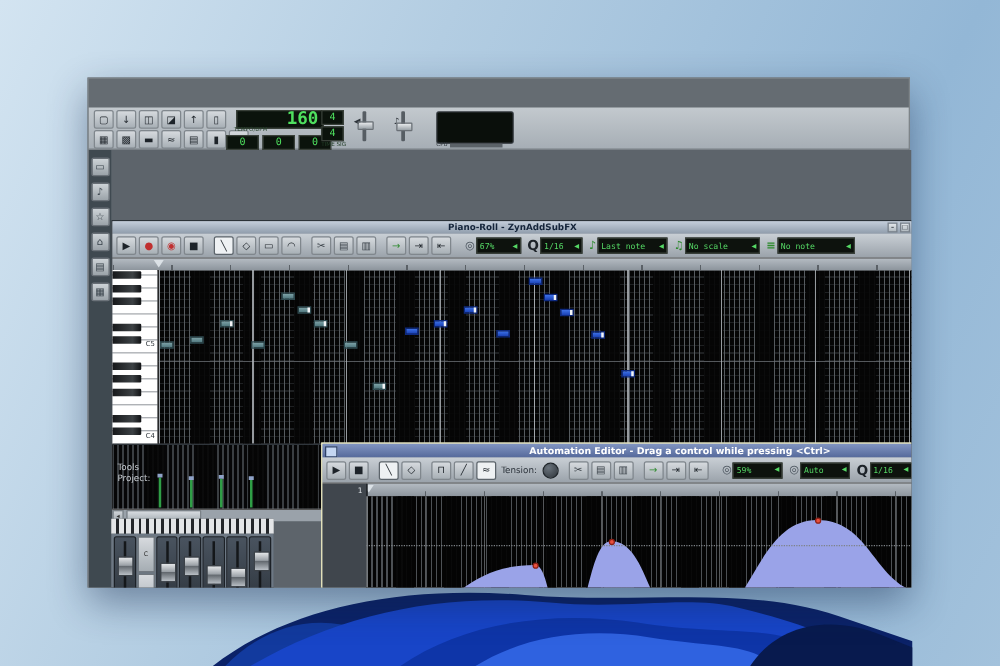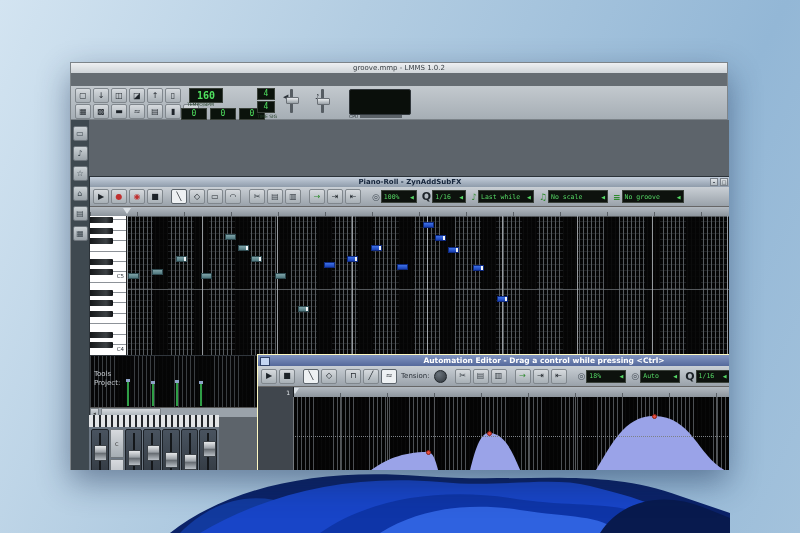--- a/index.html
+++ b/index.html
@@ -18,21 +18,21 @@
     display:flex;align-items:center;gap:11px;padding-left:6px;box-sizing:border-box;}
   .mitem{font-size:8px;color:#e6ecf1;}
   .mitem::first-letter{text-decoration:underline;}
   #maintb{position:absolute;left:0;top:23px;width:100%;height:34px;
     background:linear-gradient(#c3c9ce,#a6aeb5);border-bottom:1px solid #7b8288;
     box-sizing:border-box;}
   .tbrow{position:absolute;display:flex;gap:2px;}
   #tbrow1{left:4px;top:2px;} #tbrow2{left:4px;top:18px;}
   .lcd{background:#0b130c;border:1px solid #394039;color:#4fe05f;
     font-family:"DejaVu Sans Mono",monospace;text-align:center;}
-  #tempoLcd{position:absolute;left:118px;top:2px;width:32px;height:13px;font-size:10px;font-weight:bold;line-height:13px;}
+  #tempoLcd{position:absolute;left:118px;top:2px;width:32px;height:13px;font-size:14px;font-weight:bold;line-height:13px;padding-left:36px;}
   #tempoLabel{position:absolute;left:116px;top:16px;font-size:4.5px;color:#25402a;}
   #counter{position:absolute;left:110px;top:22px;display:flex;gap:3px;}
   .cnt{width:24px;height:10px;font-size:8px;line-height:10px;}
   .cntlab{font-size:4.5px;color:#25402a;text-align:center;}
   #tsig{position:absolute;left:186px;top:2px;}
   .tsbox{width:16px;height:10px;font-size:8px;line-height:10px;margin-bottom:1px;}
   #tsigLabel{font-size:4.5px;color:#25402a;}
   .sldgrp{position:absolute;top:3px;display:flex;align-items:flex-start;gap:2px;height:26px;}
   .sldicon{font-size:7px;color:#2e343a;margin-top:4px;}
   .sldtrack{position:relative;width:3px;height:24px;background:#565d63;border-radius:1px;}
@@ -156,23 +156,20 @@
 <svg id="bloom" viewBox="0 0 620 115">
   <path d="M60,115 C120,68 210,50 310,58 C410,66 490,48 570,78 L620,95 L620,115 Z" fill="#0b2268"></path>
   <path d="M70,115 C100,84 140,72 180,86 L160,115 Z" fill="#123a9e"></path>
   <path d="M90,115 C160,74 240,56 330,64 C390,70 440,58 480,68 C530,80 570,94 590,115 Z" fill="#1845c8"></path>
   <path d="M210,115 C260,80 330,70 400,80 C460,90 500,82 540,98 L555,115 Z" fill="#0e35a8"></path>
   <path d="M270,115 C310,90 360,84 410,92 C460,100 490,96 510,115 Z" fill="#2f62e0"></path>
   <path d="M490,115 C510,84 550,72 595,90 L620,100 L620,115 Z" fill="#081a4e"></path>
 </svg>
 
 <div id="window">
-  <div id="titlebar">
-    <span>groove.mmp - LMMS 1.0.2</span>
-  </div>
   <div id="maintb">
     <div id="tbrow1" class="tbrow">
           <span class="tbtn">
             <span class="g" style="color: rgb(29, 35, 41);">▢</span>
           </span>
           <span class="tbtn">
             <span class="g" style="color: rgb(29, 35, 41);">↓</span>
           </span>
           <span class="tbtn">
             <span class="g" style="color: rgb(29, 35, 41);">◫</span>
@@ -311,49 +308,49 @@
             <span class="tbtn">
               <span class="g" style="color: rgb(29, 35, 41);">⇥</span>
             </span>
             <span class="tbtn">
               <span class="g" style="color: rgb(29, 35, 41);">⇤</span>
             </span>
             <span class="tgap"></span>
             <span class="dd">
               <span class="ddic" style="color: rgb(71, 80, 90);">◎</span>
               <span class="ddv" style="width: 30px;">
-                <span class="ddvt">100%</span>
+                <span class="ddvt">67%</span>
                 <span class="ddar">◀</span>
               </span>
             </span>
             <span class="dd">
               <span class="ddic big" style="color: rgb(29, 35, 41);">Q</span>
               <span class="ddv" style="width: 28px;">
                 <span class="ddvt">1/16</span>
                 <span class="ddar">◀</span>
               </span>
             </span>
             <span class="dd">
               <span class="ddic" style="color: rgb(46, 139, 46);">♪</span>
               <span class="ddv" style="width: 50px;">
-                <span class="ddvt">Last while</span>
+                <span class="ddvt">Last note</span>
                 <span class="ddar">◀</span>
               </span>
             </span>
             <span class="dd">
               <span class="ddic" style="color: rgb(46, 139, 46);">♫</span>
               <span class="ddv" style="width: 54px;">
                 <span class="ddvt">No scale</span>
                 <span class="ddar">◀</span>
               </span>
             </span>
             <span class="dd">
               <span class="ddic" style="color: rgb(46, 139, 46);">≡</span>
               <span class="ddv" style="width: 56px;">
-                <span class="ddvt">No groove</span>
+                <span class="ddvt">No note</span>
                 <span class="ddar">◀</span>
               </span>
             </span>
           </div>
       <div id="prtimeline" class="timeline">
         <span class="ticks"></span>
         <span class="playhead" style="left:33px"></span>
       </div>
       <div id="keyboard">
             <div class="bkey" style="top: 1px;"></div>
@@ -488,21 +485,21 @@
             <span class="tbtn">
               <span class="g" style="color: rgb(29, 35, 41);">⇥</span>
             </span>
             <span class="tbtn">
               <span class="g" style="color: rgb(29, 35, 41);">⇤</span>
             </span>
             <span class="tgap"></span>
             <span class="dd">
               <span class="ddic" style="color: rgb(71, 80, 90);">◎</span>
               <span class="ddv" style="width: 34px;">
-                <span class="ddvt">18%</span>
+                <span class="ddvt">59%</span>
                 <span class="ddar">◀</span>
               </span>
             </span>
             <span class="dd">
               <span class="ddic" style="color: rgb(71, 80, 90);">◎</span>
               <span class="ddv" style="width: 34px;">
                 <span class="ddvt">Auto</span>
                 <span class="ddar">◀</span>
               </span>
             </span>

